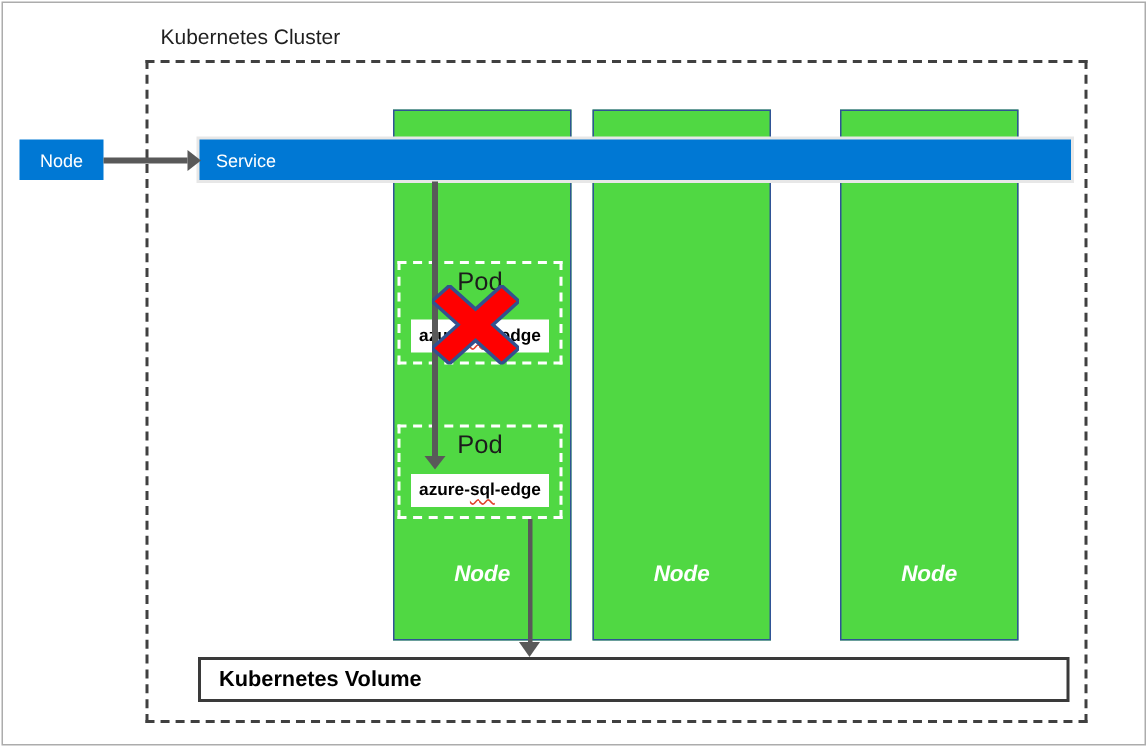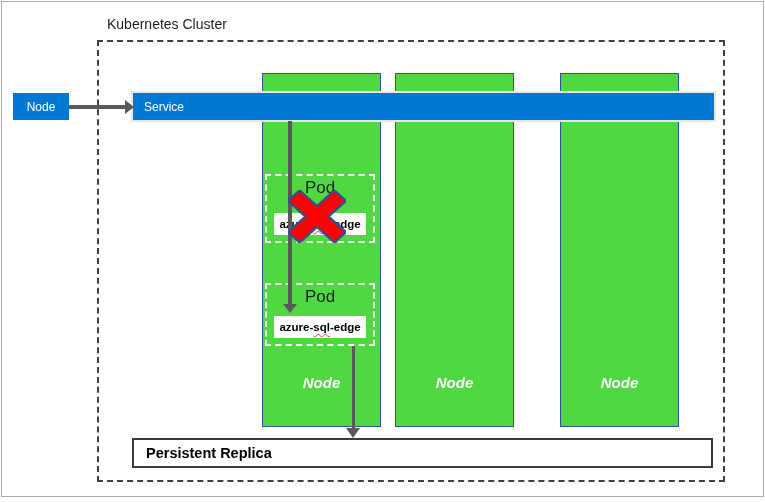--- a/index.html
+++ b/index.html
@@ -293,15 +293,15 @@
   </div>
   <div class="arrow-pod-volume">
     <div class="head"></div>
   </div>
 
   <svg class="failed-x" width="58" height="53" viewBox="0 0 60 54">
     <polygon points="12,0 30,16.2 48,0 60,10.8 42,27 60,43.2 48,54 30,37.8 12,54 0,43.2 18,27 0,10.8" fill="var(--error-red)" stroke="var(--error-outline)" stroke-width="2.4" stroke-linejoin="miter"></polygon>
   </svg>
 
   <div class="pv-box">
-    <span>Persistent Replica</span>
+    <span>Kubernetes Volume</span>
   </div>
 </div>
 
 </body></html>

